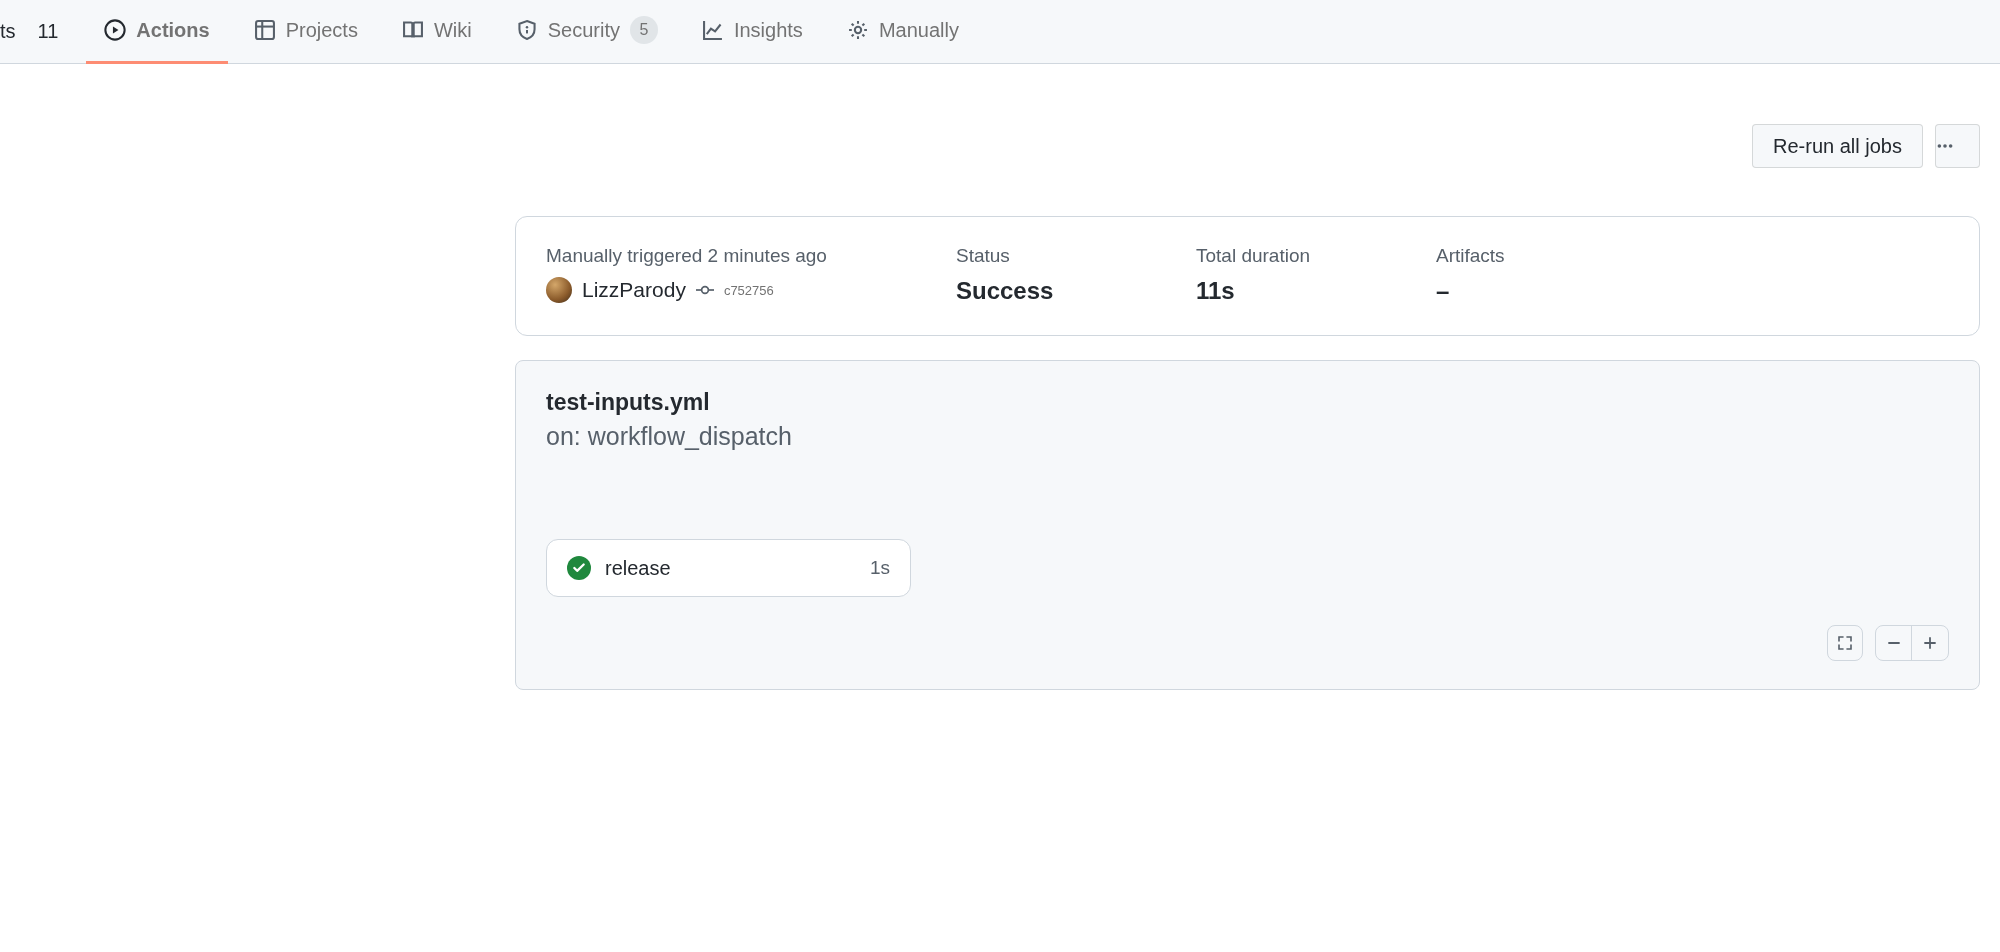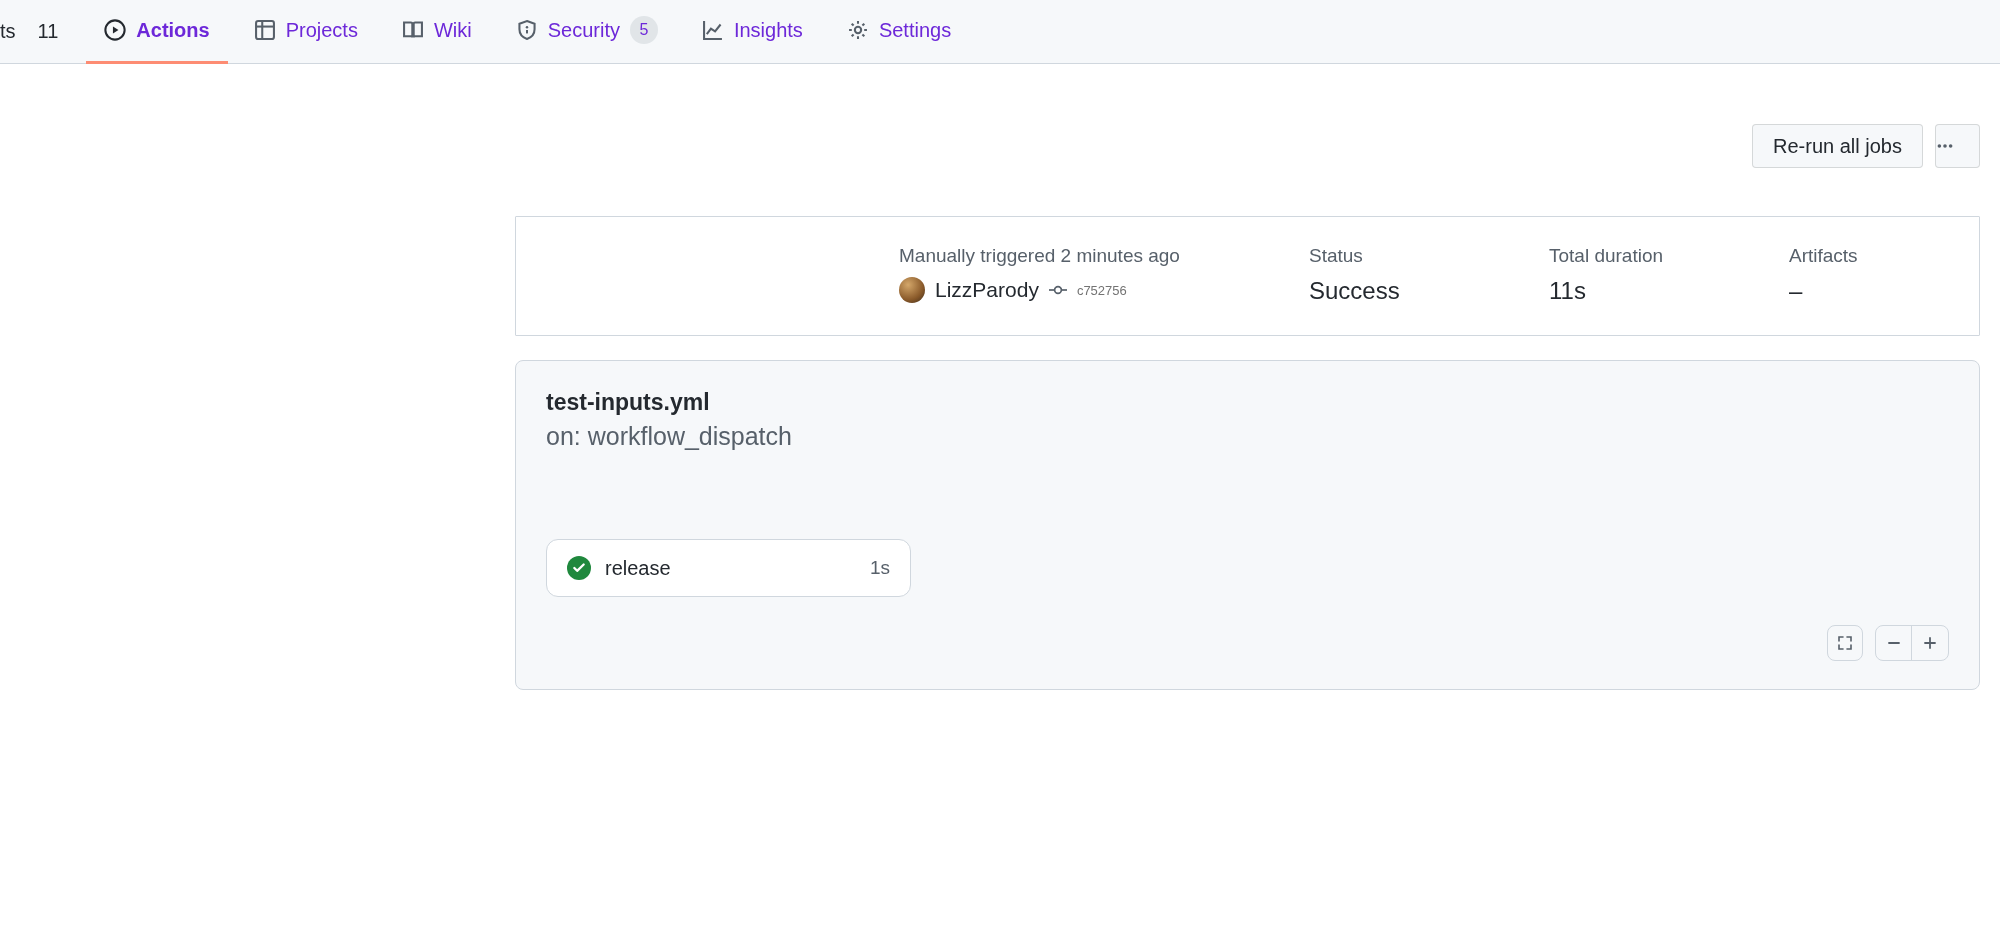--- a/index.html
+++ b/index.html
@@ -18,21 +18,21 @@
   border-bottom: 1px solid #d0d7de;
   height: 64px;
 }
 .topnav-item {
   display: flex;
   align-items: center;
   gap: 10px;
   padding: 12px 18px;
   height: 64px;
   font-size: 20px;
-  color: #6d28d9;
+  color: #737373;
   cursor: pointer;
   border-bottom: 3px solid transparent;
 }
 .topnav-item.active {
   font-weight: 600;
   border-bottom-color: #fd8c73;
 }
 .topnav-item .count {
   display: inline-flex;
   align-items: center;
@@ -78,33 +78,32 @@
   font-size: 20px;
   font-weight: 500;
   color: #24292f;
   padding: 0 20px;
   height: 44px;
   cursor: pointer;
 }
 .btn.iconbtn { width: 45px; padding: 0; }
 .summary-card {
   border: 1px solid #d0d7de;
-  border-radius: 1px;
+  border-radius: 12px;
   background: #ffffff;
   padding: 28px 30px 30px 30px;
   margin: 0 0 24px 63px;
   display: flex;
   gap: 80px;
   font-size: 20px;
-  justify-content: flex-end;
 }
 .summary-col { display: flex; flex-direction: column; gap: 10px; min-width: 160px; }
 .summary-col.trigger { min-width: 330px; }
 .summary-label { color: #57606a; font-size: 19px; }
-.summary-value { font-weight: 400; font-size: 24px; }
+.summary-value { font-weight: 700; font-size: 24px; }
 .trigger-row { display: flex; align-items: center; gap: 10px; font-size: 21px; }
 .avatar {
   width: 26px; height: 26px; border-radius: 50%;
   background: radial-gradient(circle at 35% 30%, #d4a76a, #8a5a2a 60%, #3a2a1a);
 }
 .commit-icon { width: 18px; height: 18px; }
 .commit-sha { color: #737373; font-size: 13px; }
 .workflow-card {
   border: 1px solid #d0d7de;
   border-radius: 8px;
@@ -210,21 +209,21 @@
         <path d="M3.5 11 l3 -4 l3 2 l4 -5" fill="none" stroke="#57606a" stroke-width="1.5"></path>
       </svg>
     <span>Insights</span>
   </div>
 
   <div class="topnav-item">
     <svg viewBox="0 0 16 16">
         <circle cx="8" cy="8" r="2.3" fill="none" stroke="#57606a" stroke-width="1.5"></circle>
         <path d="M8 1.5v2M8 12.5v2M1.5 8h2M12.5 8h2M3.4 3.4l1.4 1.4M11.2 11.2l1.4 1.4M12.6 3.4l-1.4 1.4M4.8 11.2l-1.4 1.4" stroke="#57606a" stroke-width="1.5"></path>
       </svg>
-    <span>Settings</span>
+    <span>Manually</span>
   </div>
 </nav>
 
 <div class="container">
 
   <div class="actions-row">
     <button class="btn">
       <span>Re-run all jobs</span>
     </button>
     <button class="btn iconbtn">

